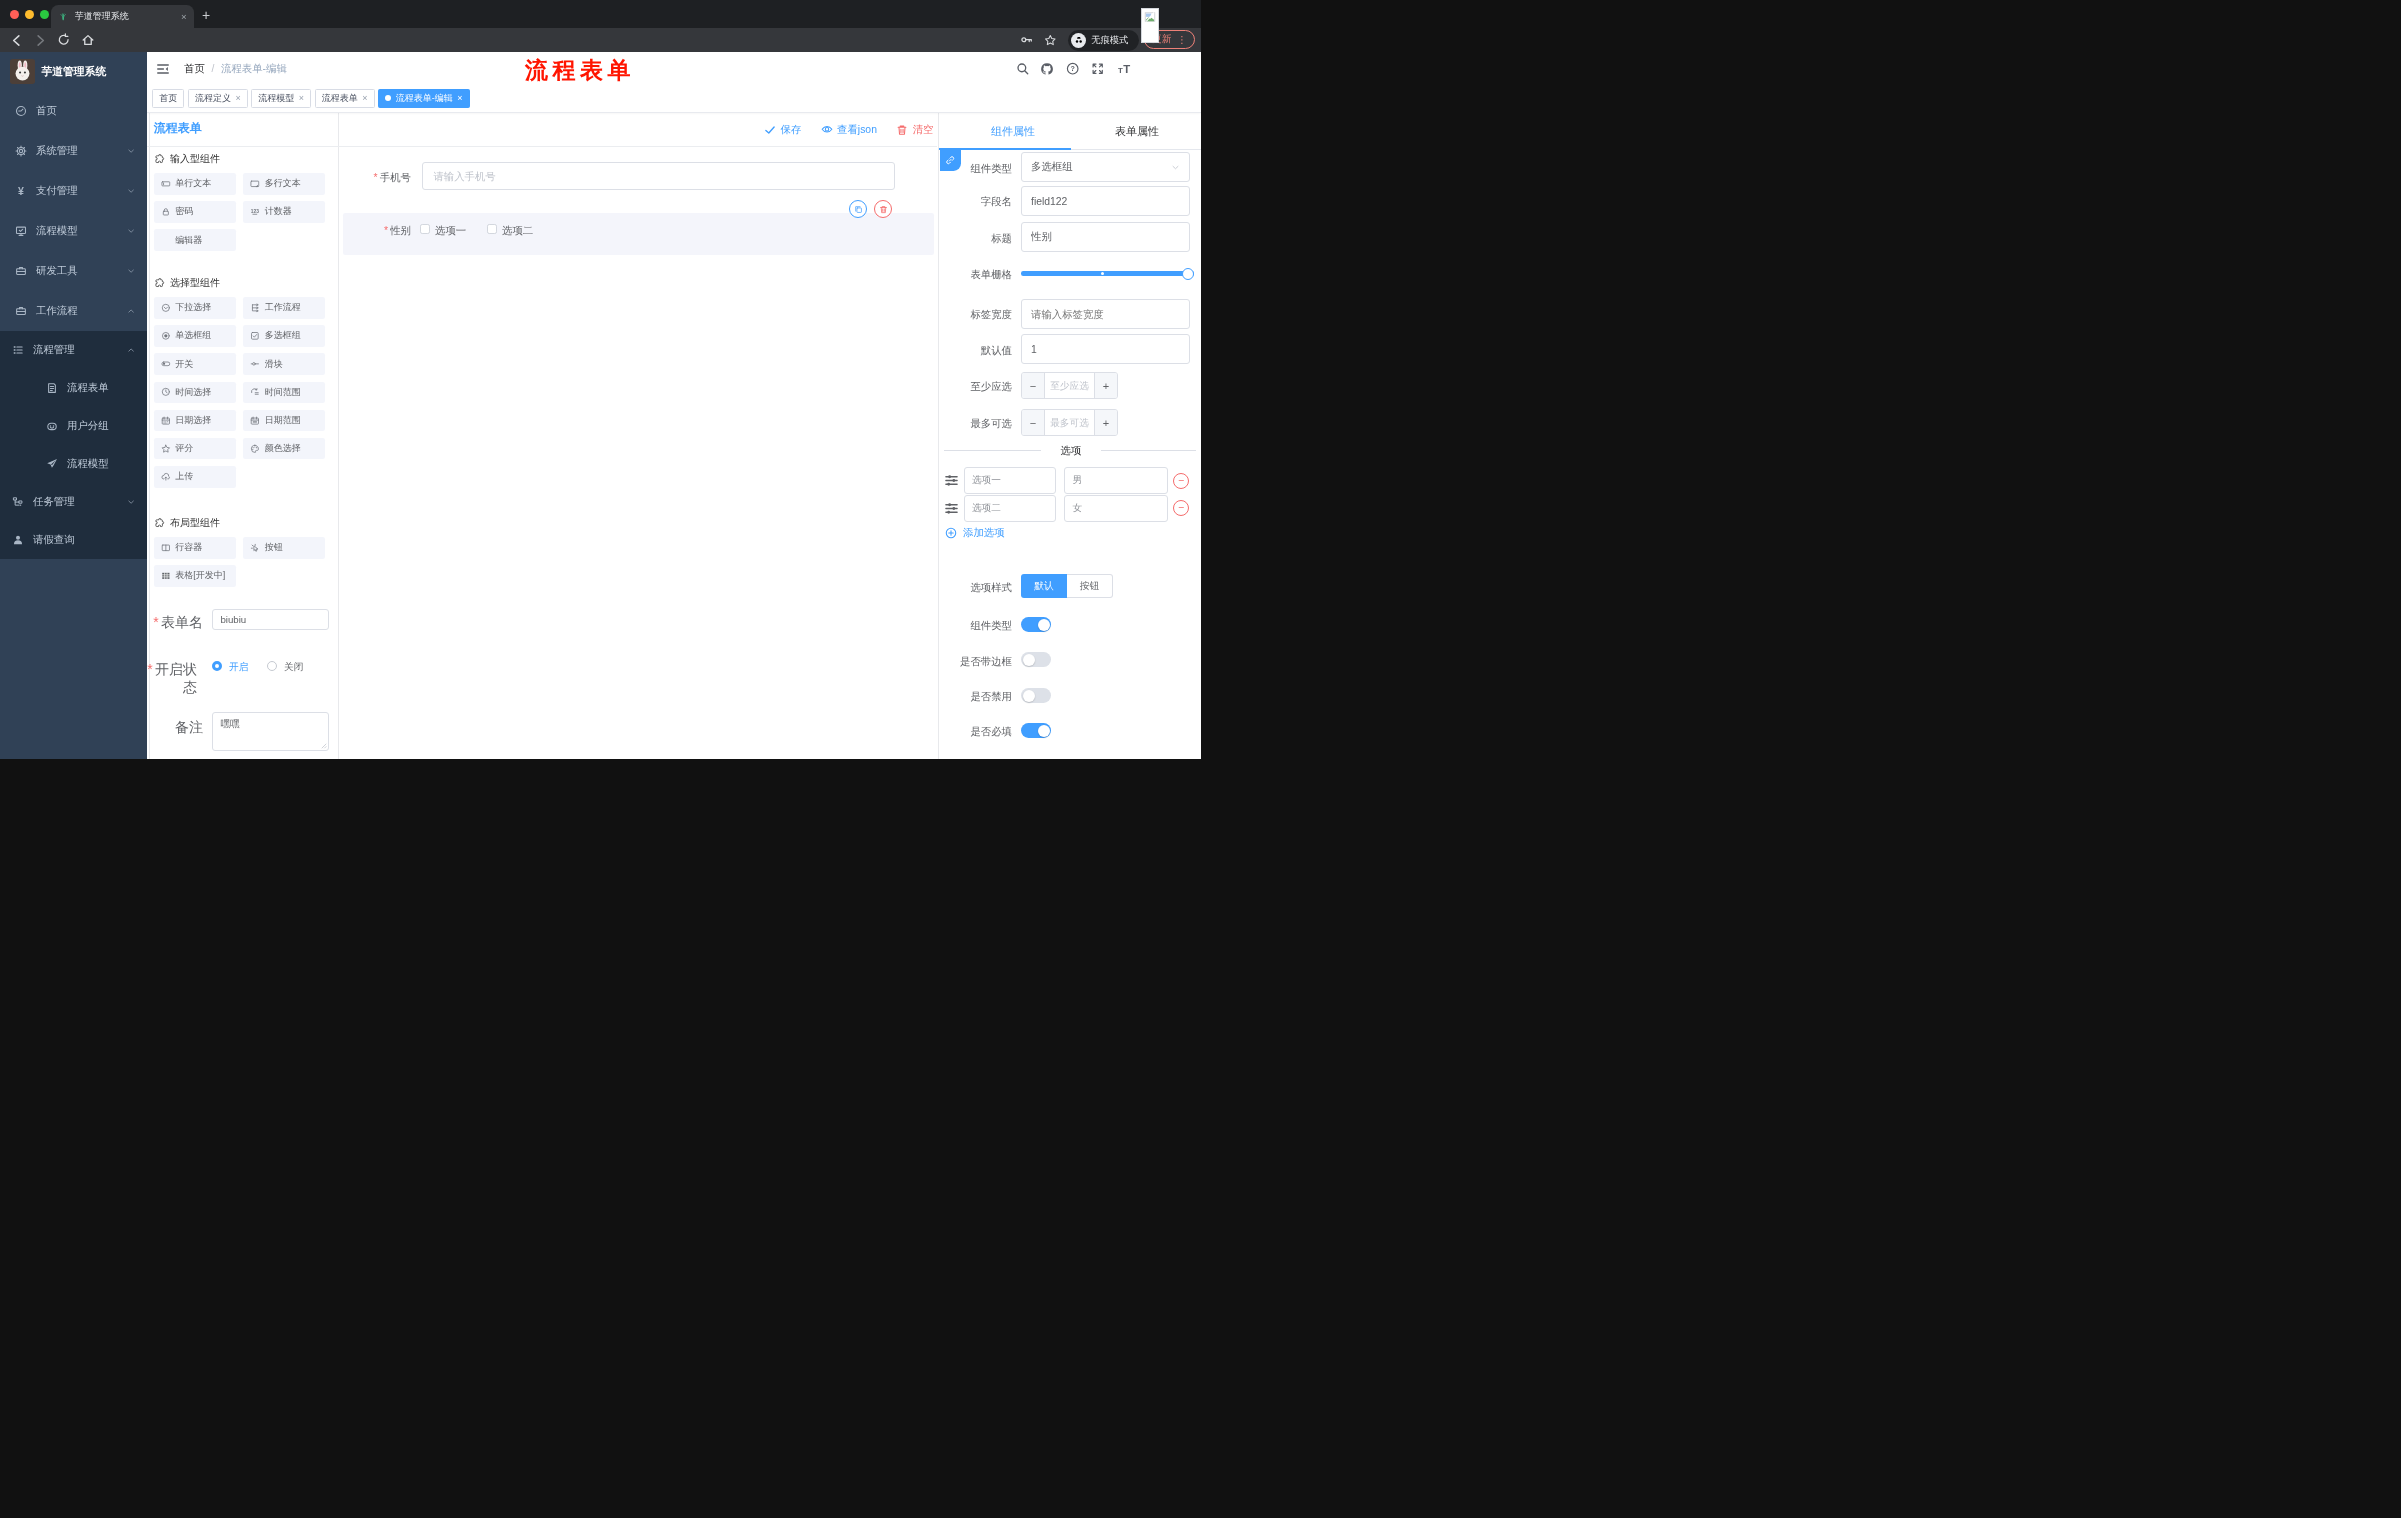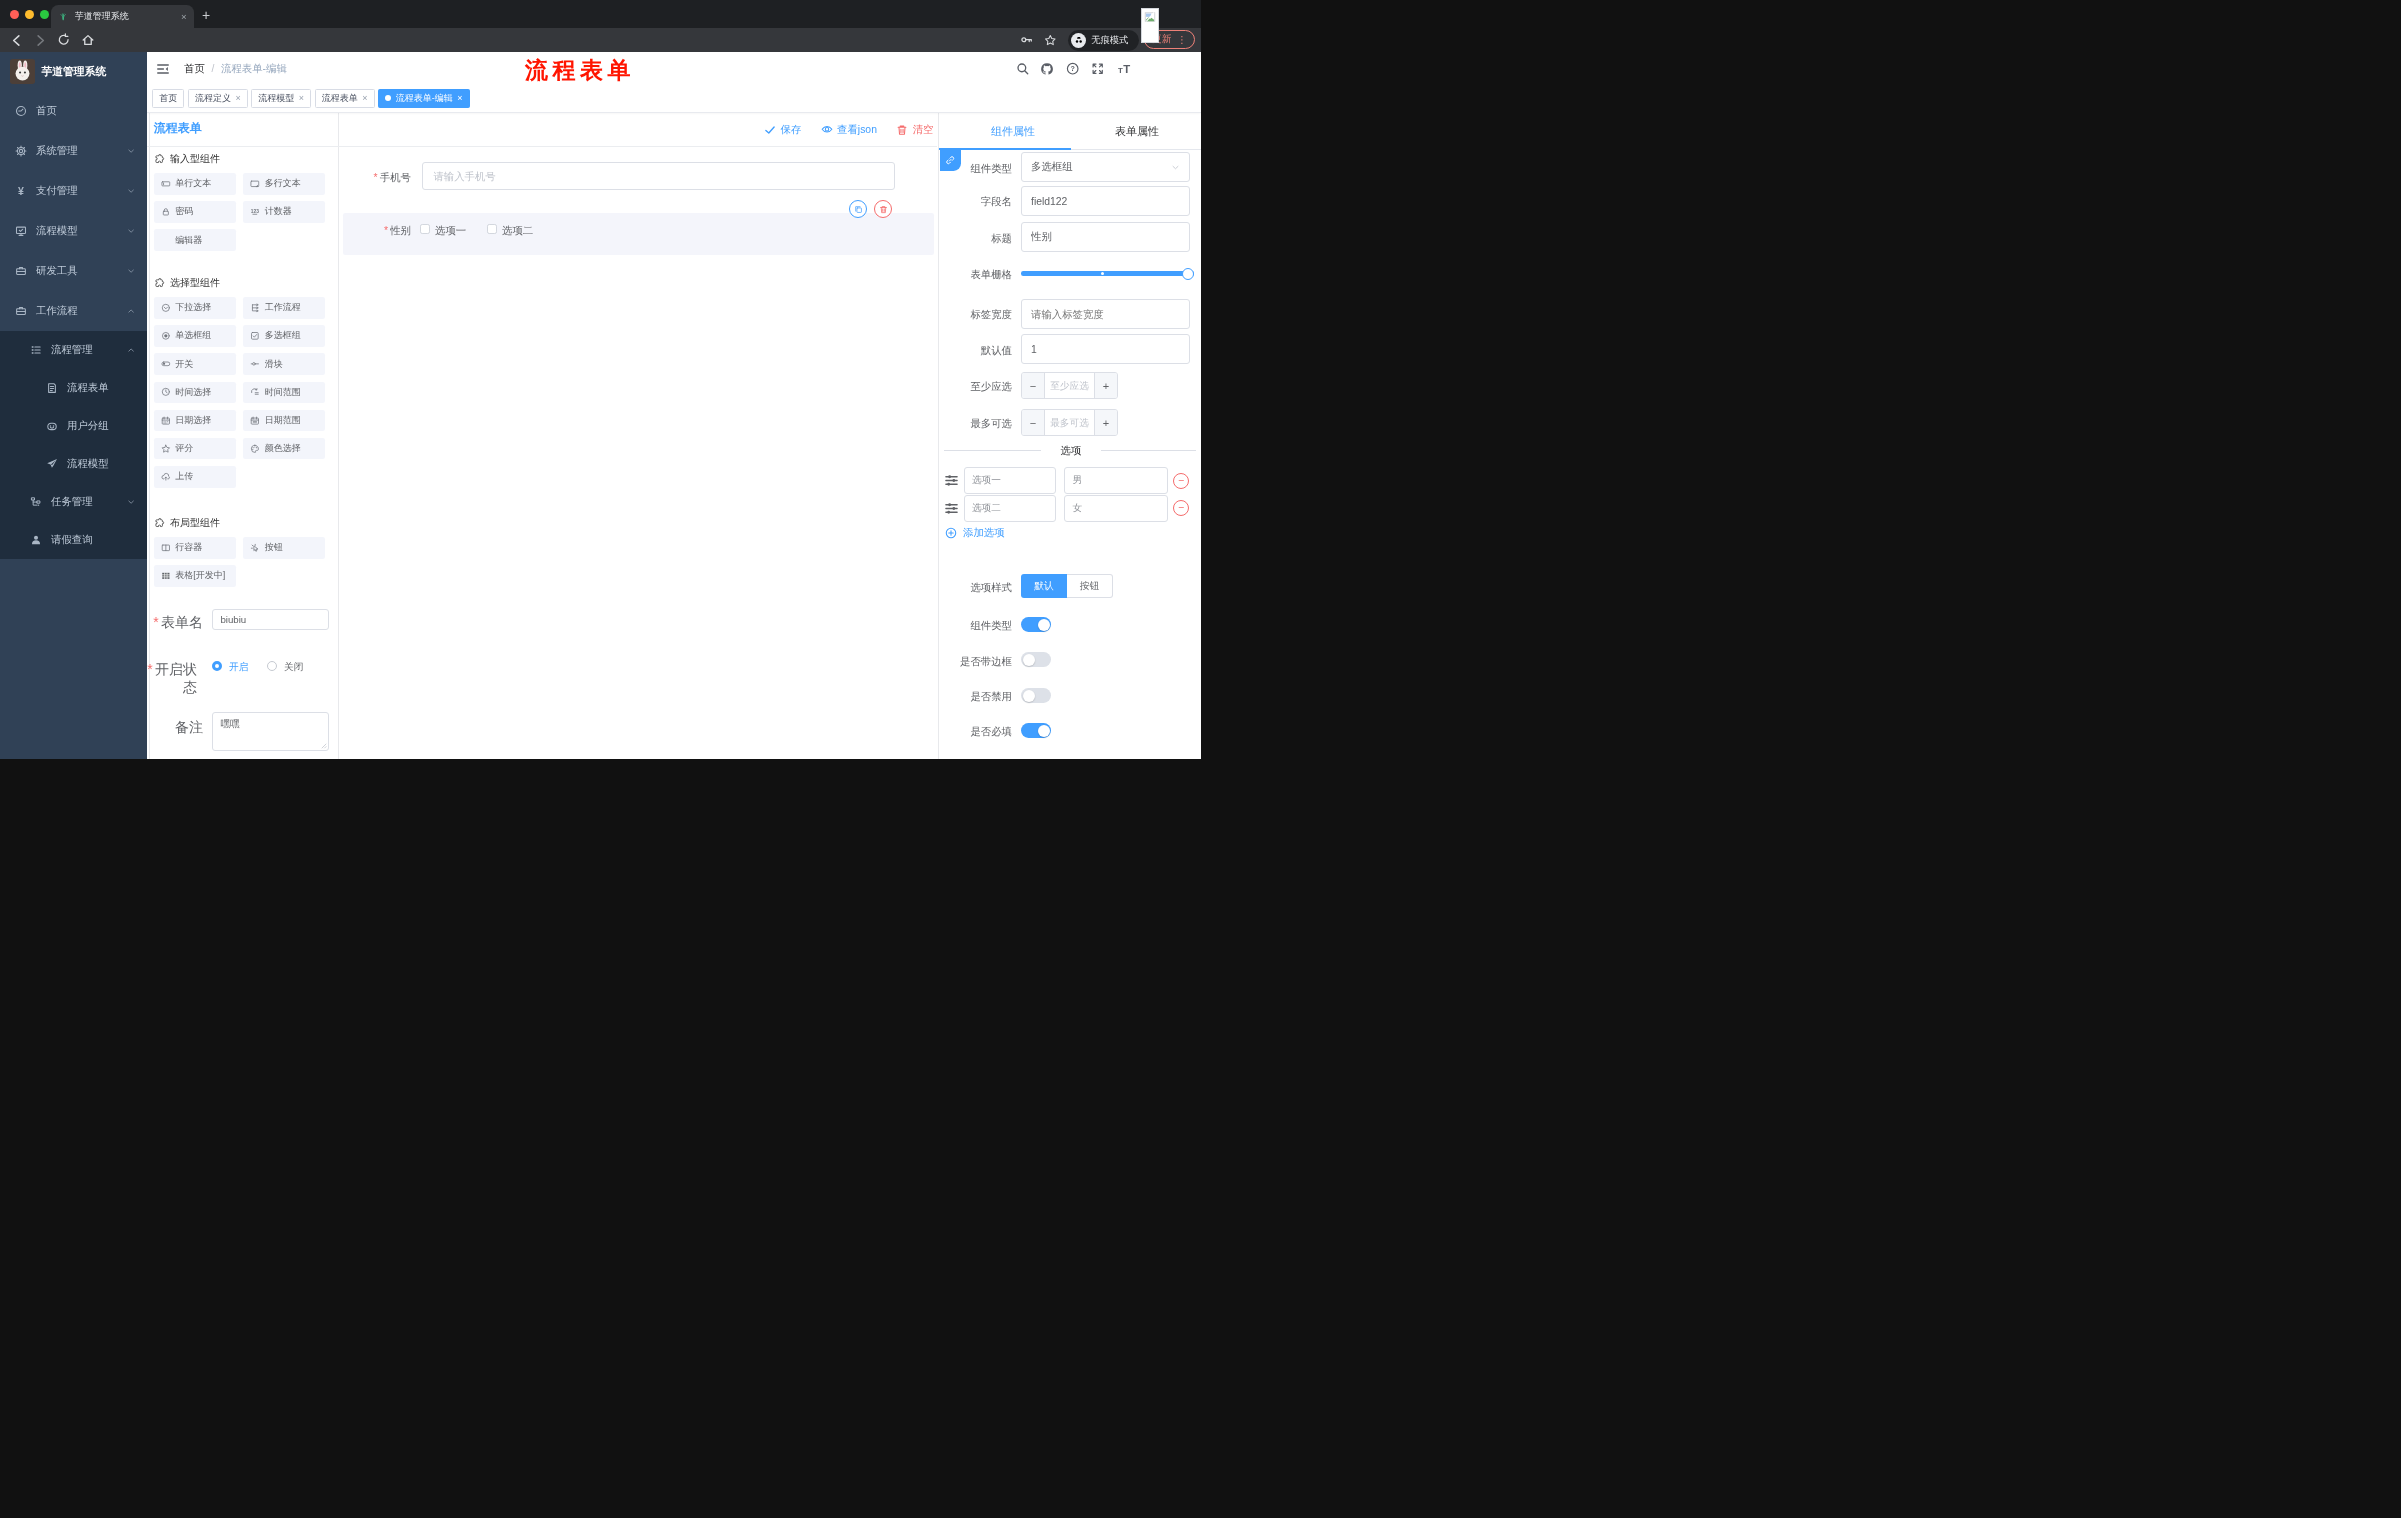--- a/index.html
+++ b/index.html
@@ -29,21 +29,21 @@
   .upd{position:absolute;left:1144px;top:2.2px;width:51px;height:19.3px;border-radius:9.7px;border:1.5px solid #ee8178;box-sizing:border-box;
     display:flex;align-items:center;justify-content:center;gap:6px;color:#ee8178;font-size:9.7px}
   
   .sidebar{position:absolute;left:0;top:52px;width:147px;height:707px;background:#304156;color:#bfcbd9;font-size:10.4px}
   .logo{position:absolute;left:0;top:0;width:100%;height:39px;display:flex;align-items:center;gap:6px;padding-left:10.4px;box-sizing:border-box}
   .logo .nm{color:#fff;font-weight:bold;font-size:10.8px}
   .menu{position:absolute;top:39px;left:0;width:100%}
   .s-item{display:flex;align-items:center;gap:9px;cursor:pointer}
   .lv1{height:40px;padding-left:15px}
   .sub{background:#1f2d3d}
-  .lv2{height:38px;padding-left:30px}
+  .lv2{height:38px;padding-left:12px}
   .lv3{height:38px;padding-left:46px}
   .s-ico{width:12px;height:12px;color:#a9b6c5}
   .s-chev{margin-left:auto;margin-right:12px;width:8.2px;height:8.2px;color:#93a0b1}
   
   .apphead{position:absolute;left:147px;top:52px;width:1054px;height:33px;background:#fff}
   .hico{position:absolute;top:9.7px;width:14px;height:14px;color:#5a5e66}
   .crumb{position:absolute;left:37px;top:9.7px;font-size:10.4px;color:#303133;display:flex;gap:6.7px;align-items:center}
   .crumb .s{color:#c0c4cc}.crumb .c2{color:#97a8be}
   .avatar{position:absolute;left:1141px;top:8.2px;width:16.3px;height:33px;border:0.7px solid #d4d7dc;background:#fff;z-index:5}
   

